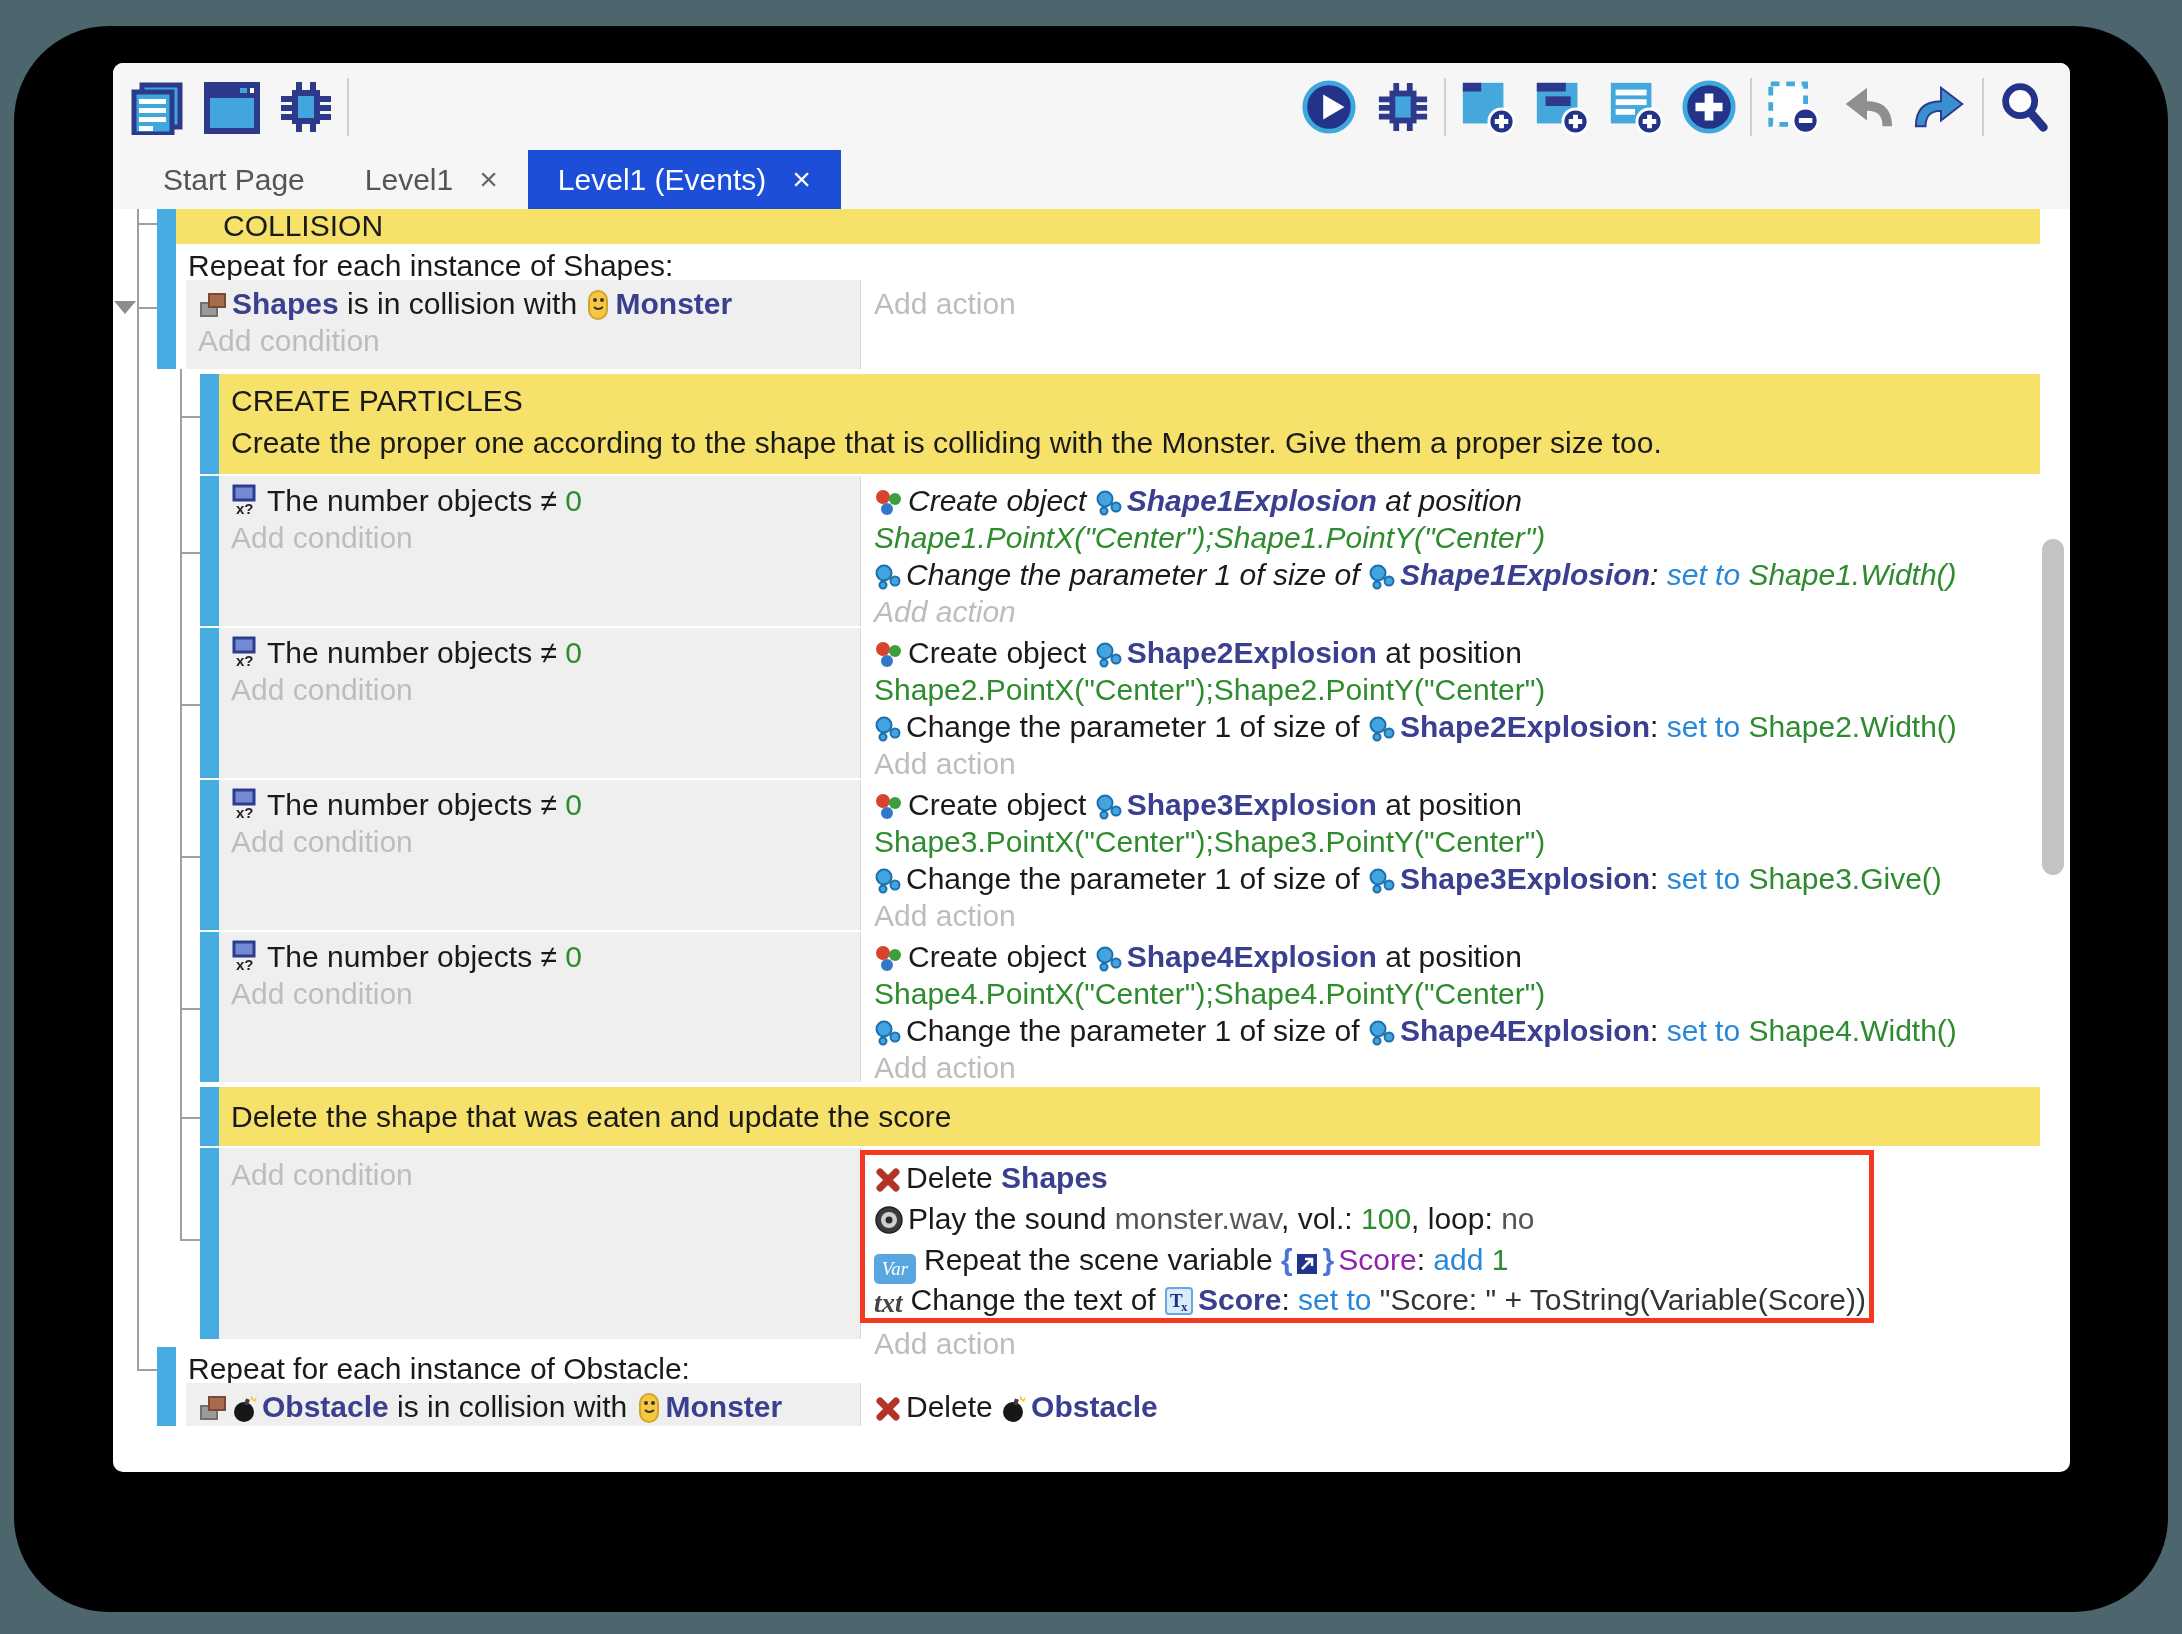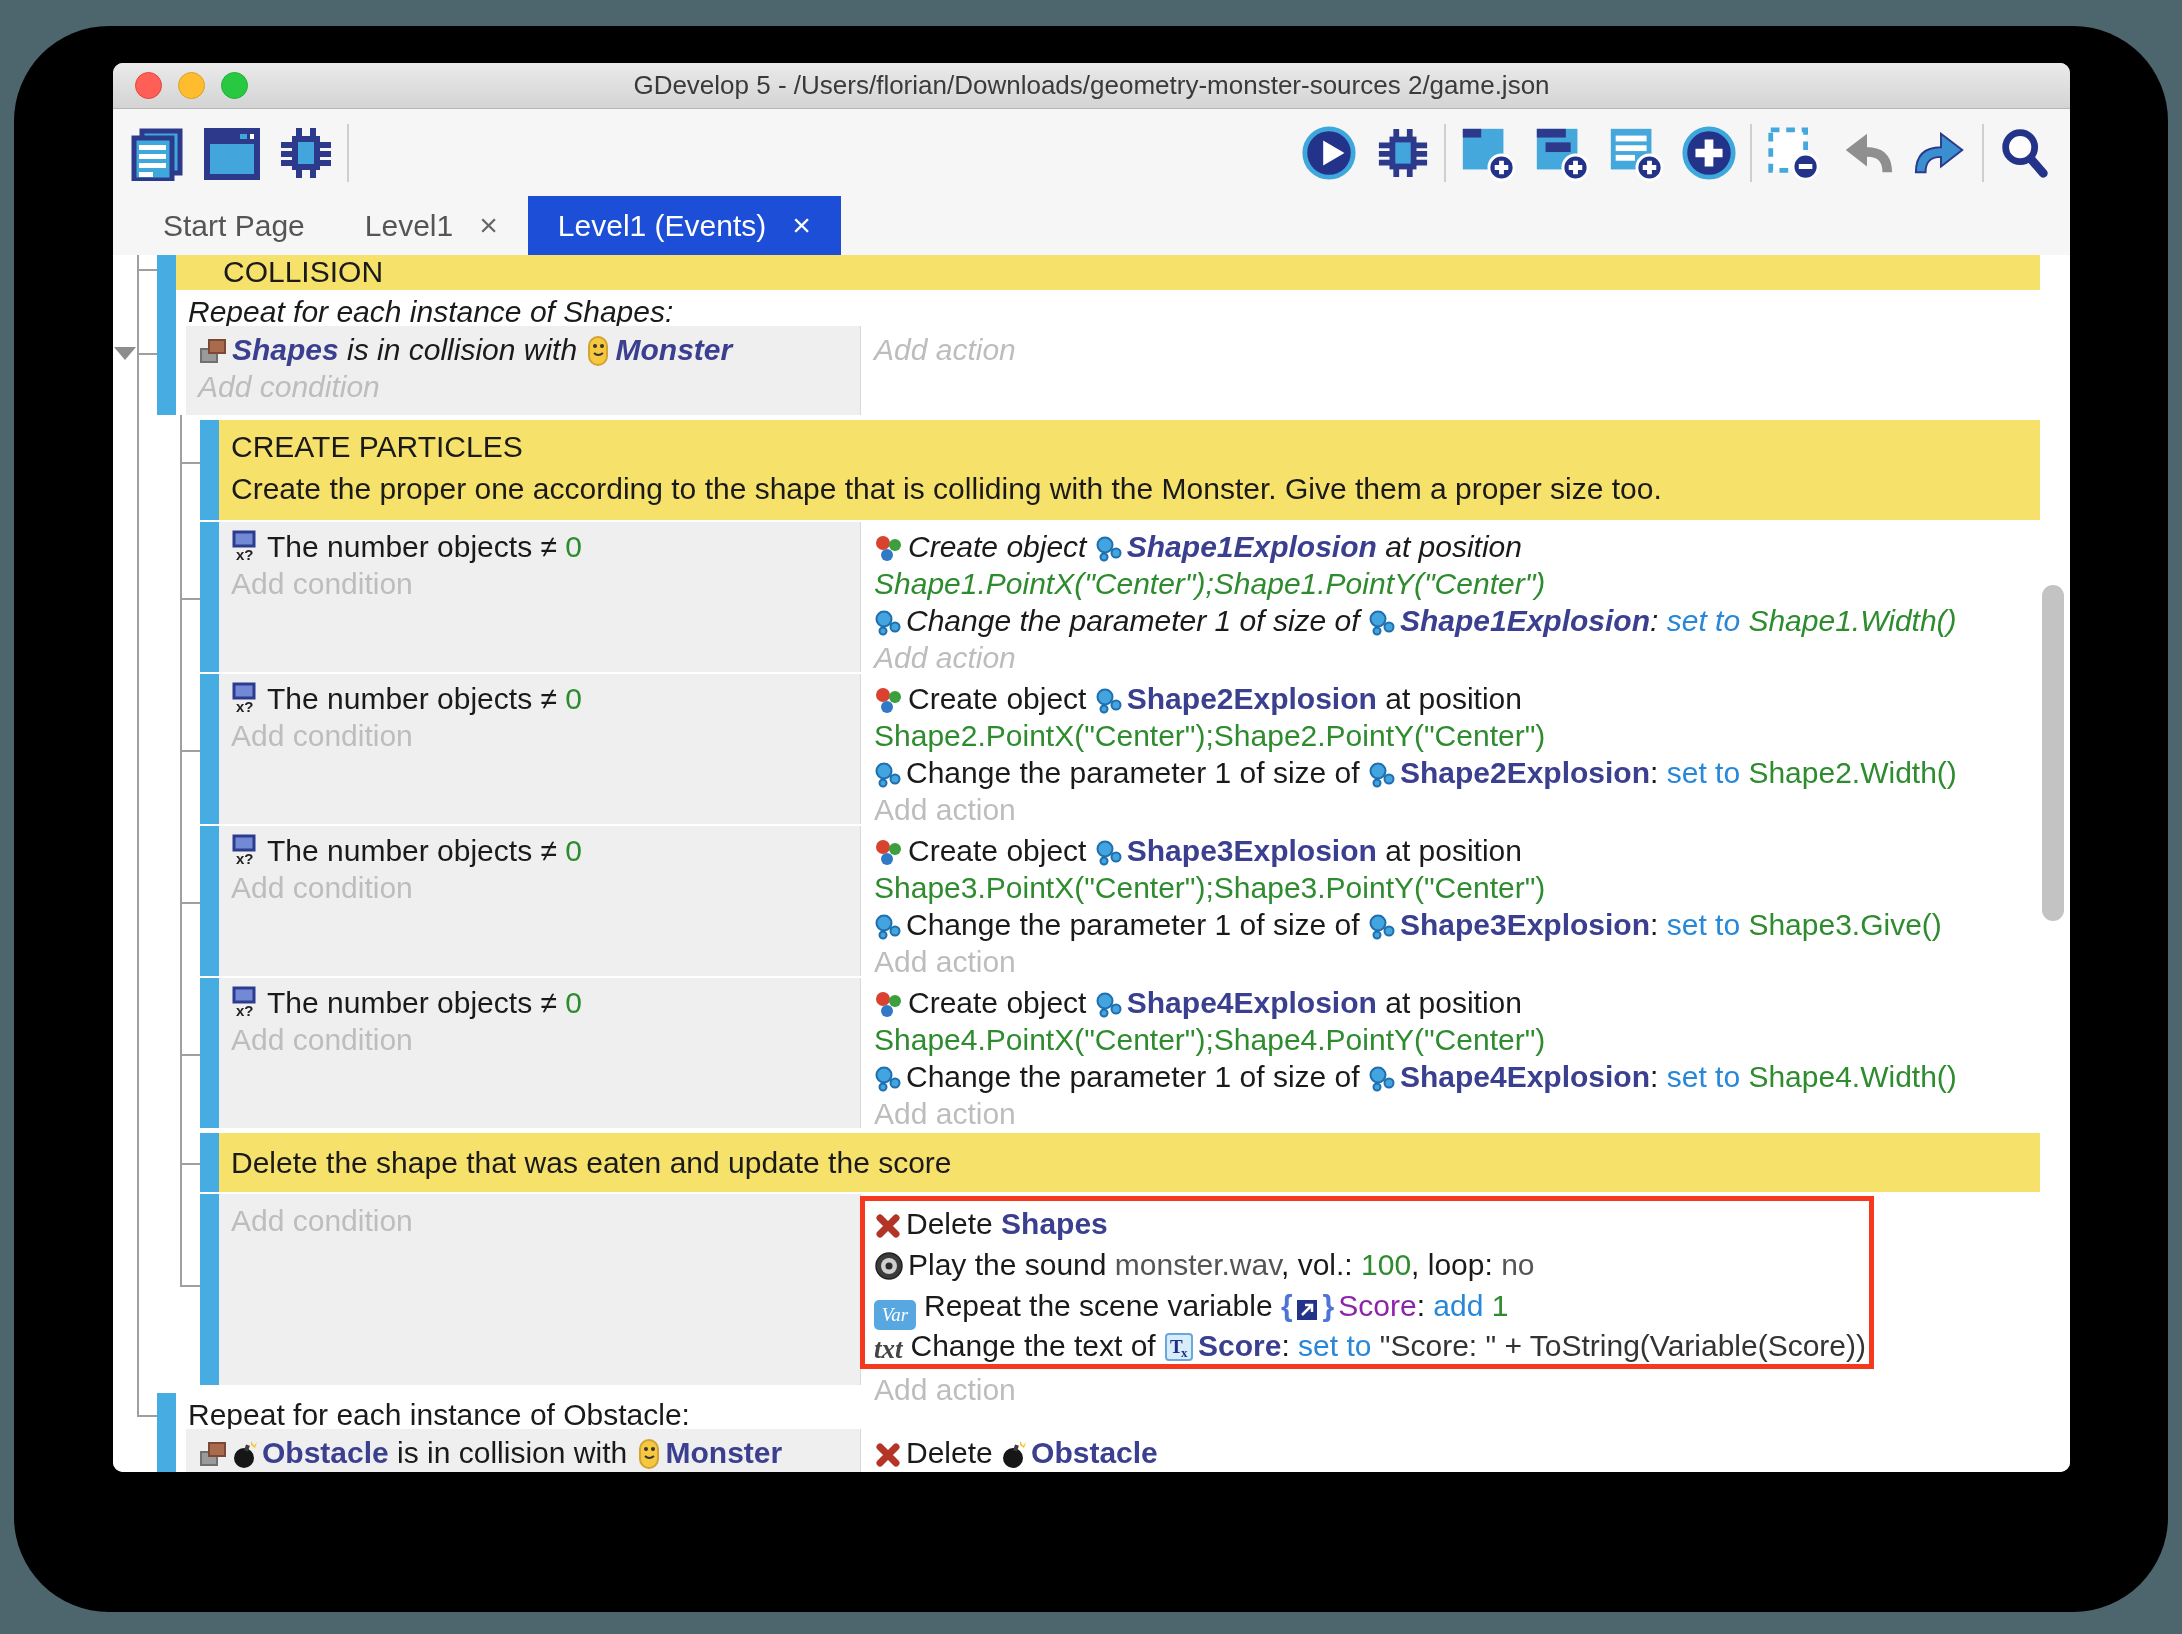--- a/index.html
+++ b/index.html
@@ -59,28 +59,20 @@
   .hlbox{position:absolute;border:5px solid #f4391f;z-index:6;}
   .scroll-thumb{position:absolute;left:1929px;top:330px;width:22px;height:336px;border-radius:11px;background:#c3c3c3;}
 </style>
 </head>
 <body>
 
 <div class="shadow"></div>
 
 <div class="window">
 
-  <div class="titlebar">
-    <div class="lights">
-      <div class="light r"></div>
-      <div class="light y"></div>
-      <div class="light g"></div>
-    </div>
-    <div class="title">GDevelop 5 - /Users/florian/Downloads/geometry-monster-sources 2/game.json</div>
-  </div>
 
   <div class="toolbar">
     <div class="tbgroup">
       <div class="tbicon">
         <svg width="56" height="56" viewBox="0 0 56 56">
           <rect x="12" y="6" width="38" height="42" fill="#3ea7dc" stroke="#2d3a8c" stroke-width="5"></rect>
           <rect x="4" y="13" width="38" height="42" fill="#3ea7dc" stroke="#2d3a8c" stroke-width="5"></rect>
           <rect x="9" y="20" width="27" height="5" fill="#fff"></rect>
             <rect x="9" y="29" width="27" height="5" fill="#fff"></rect>
           <rect x="9" y="38" width="27" height="5" fill="#fff"></rect>
@@ -213,21 +205,21 @@
     <div class="treeline" style="left:67px;top:647px;width:20px;height:2px;"></div>
     <div class="treeline" style="left:67px;top:799px;width:20px;height:2px;"></div>
     <div class="treeline" style="left:67px;top:908px;width:20px;height:2px;"></div>
     <div class="treeline" style="left:67px;top:1030px;width:20px;height:2px;"></div>
 
     <div class="bar" style="left:44px;top:0;height:35px;"></div>
     <div class="yellow" style="left:63px;top:0;width:1864px;height:35px;">
       <div class="cm-title" style="padding:0 0 0 12px;line-height:34px;margin-left:35px;">COLLISION</div>
     </div>
 
-    <div class="abs" style="left:0;top:35px;width:1927px;height:125px;font-style:italic;">
+    <div class="abs" style="left:0;top:35px;width:1927px;height:125px;">
       <div class="bar" style="left:44px;top:0;height:125px;"></div>
       <div class="t" style="position:absolute;left:75px;top:3px;">Repeat for each instance of Shapes:</div>
       <div class="condbg" style="left:73px;top:36px;width:674px;height:89px;">
         <div class="t" style="position:absolute;left:12px;top:5px;">
           <span class="icon tight"><svg width="30" height="30" viewBox="0 0 30 30">
                 <rect x="3" y="13" width="16" height="13" fill="#9a9a9a" stroke="#707070" stroke-width="2"></rect>
                 <rect x="11" y="4" width="16" height="13" fill="#a86b4e" stroke="#7c4a34" stroke-width="2"></rect>
               </svg></span><span class="obj">Shapes</span><span> is in collision with </span><span class="icon tight"><svg width="26" height="30" viewBox="0 0 26 30">
                 <rect x="4" y="1" width="18" height="28" rx="9" fill="#f7c83f" stroke="#cfa42f" stroke-width="2"></rect>
                 <circle cx="10" cy="10" r="2" fill="#333"></circle>

